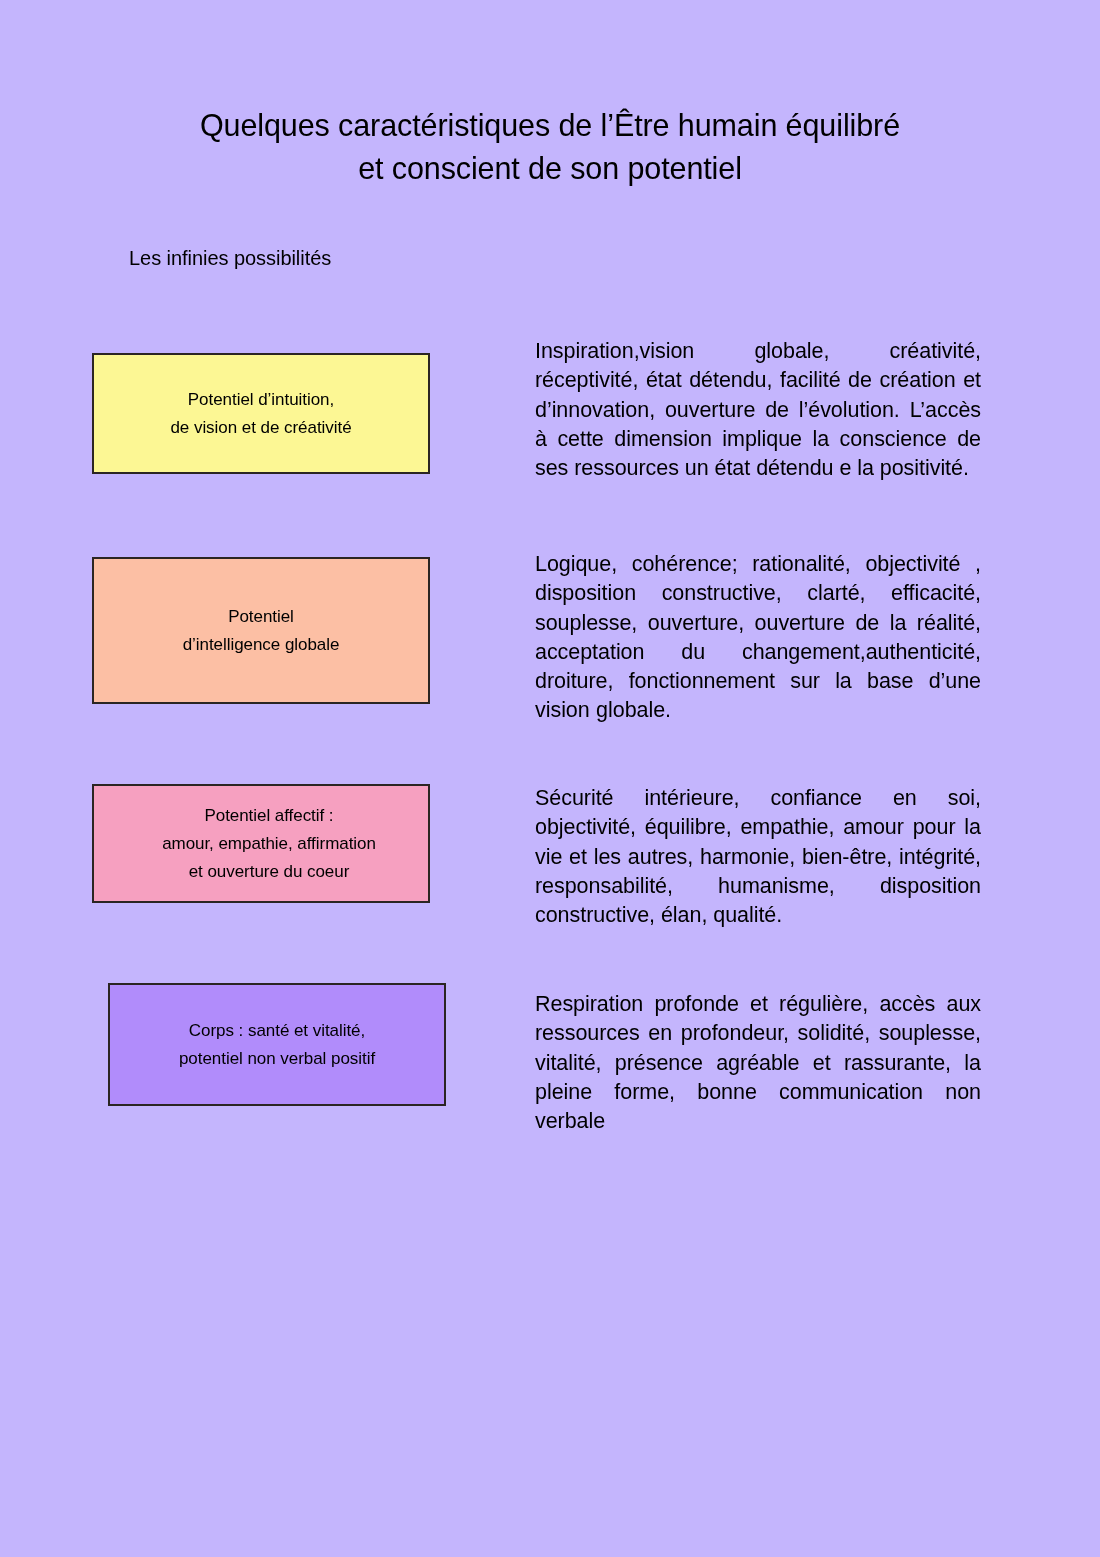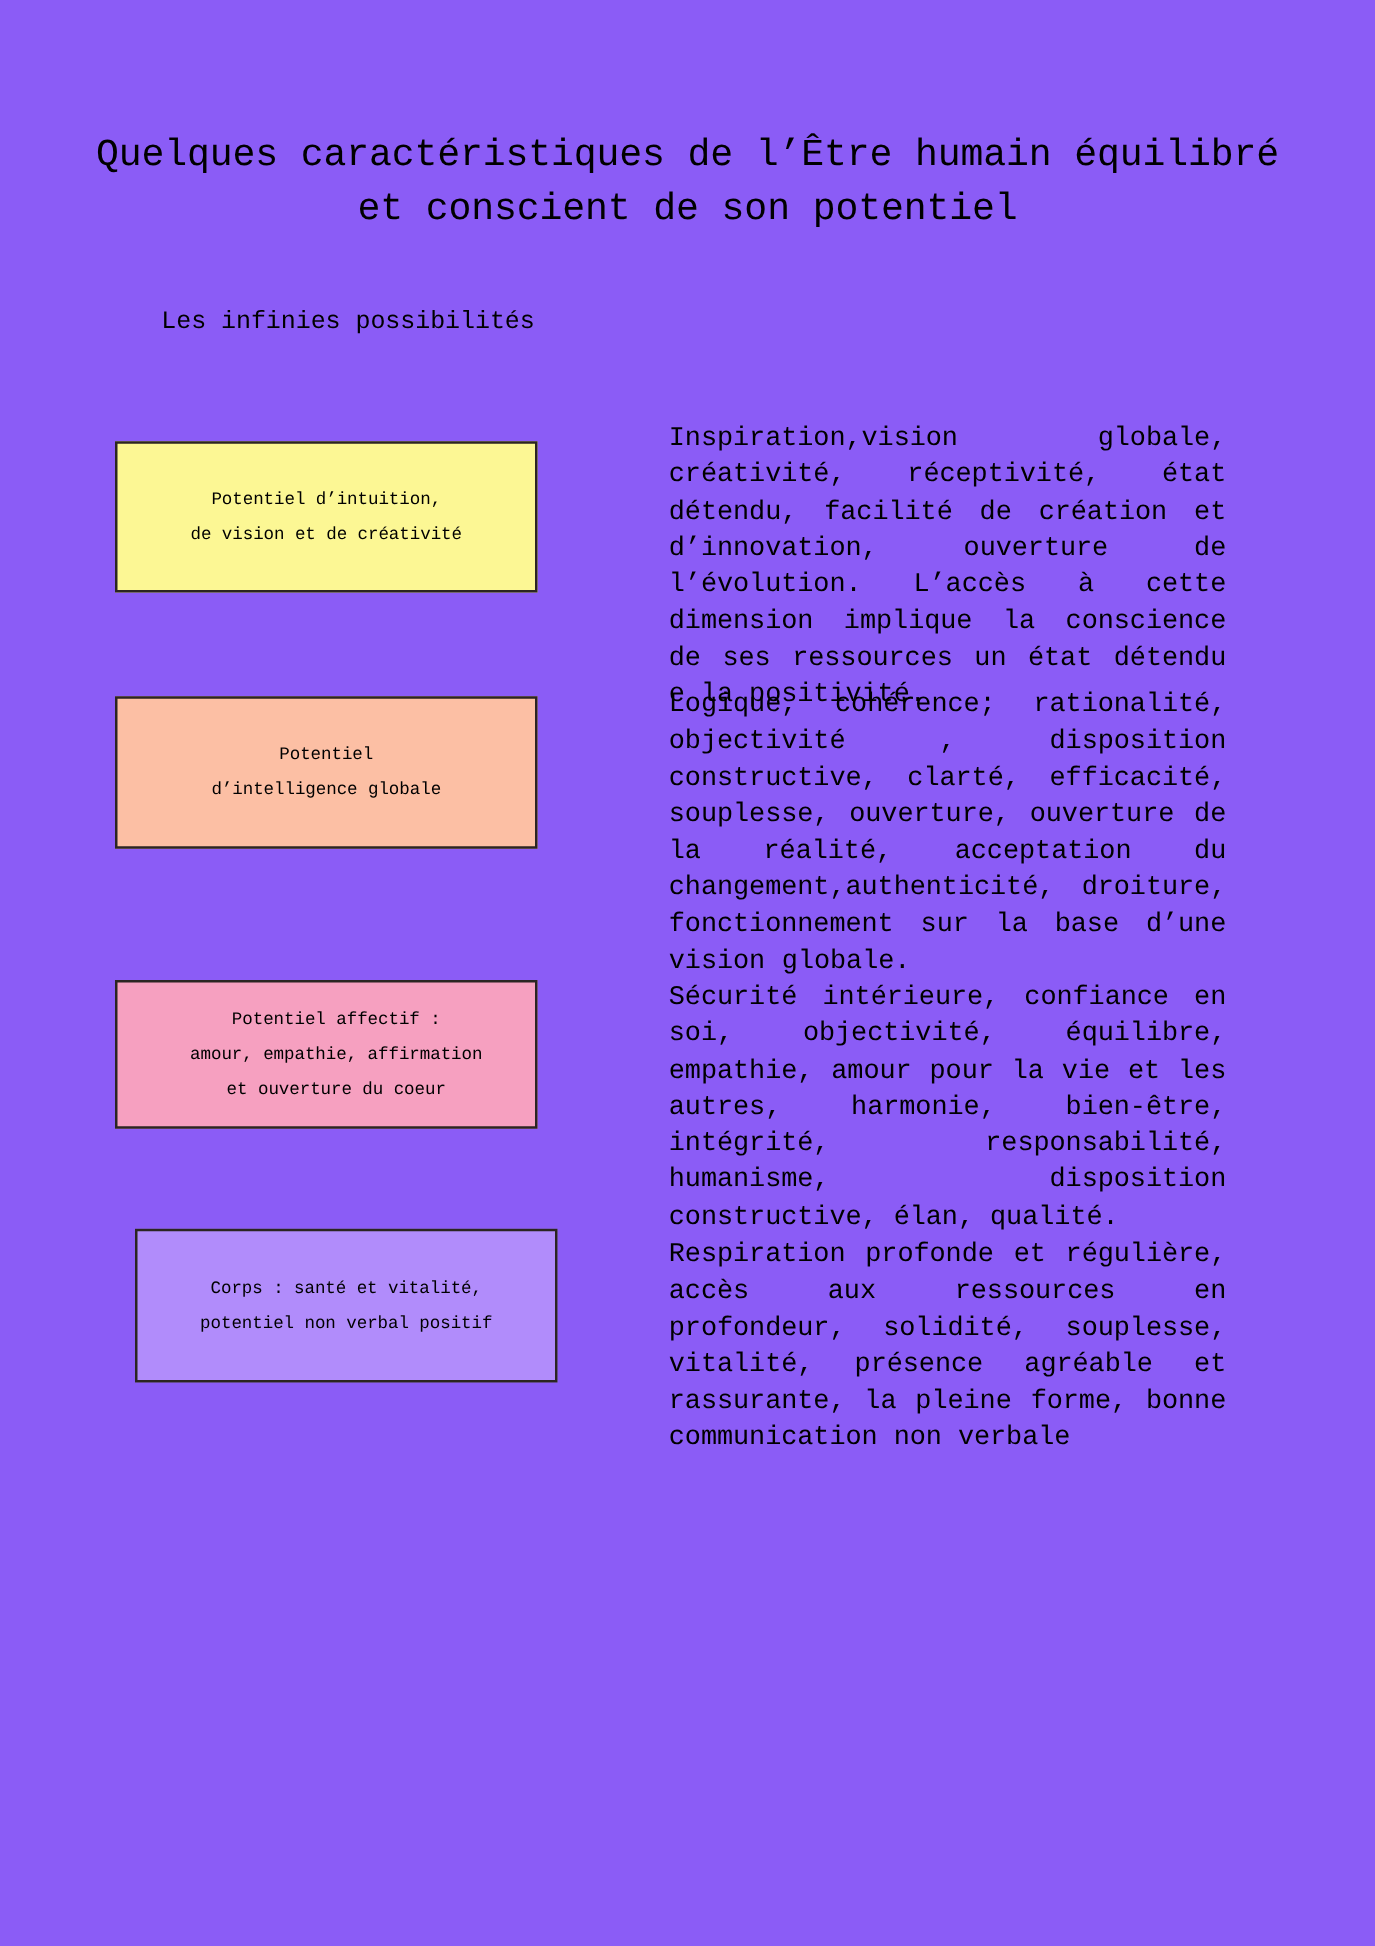--- a/index.html
+++ b/index.html
@@ -13,22 +13,21 @@
     height: 1557px;
     position: relative;
     font-family: "Liberation Sans", sans-serif;
     color: #000000;
     overflow: hidden;
   }
 
   .page {
     position: absolute;
     inset: 0;
-    background: #8b5cf6;
-    font-family: Liberation Mono, monospace;
+    background: #c4b5fd;
   }
 
   
   .doc-title {
     position: absolute;
     left: 0;
     top: 104px;
     width: 1100px;
     text-align: center;
     font-size: 30.5px;
@@ -55,29 +54,29 @@
   .box {
     position: absolute;
     left: 92px;
     width: 338px;
     box-sizing: border-box;
     border: 2px solid #f97316;
     display: flex;
     align-items: center;
     justify-content: center;
     text-align: center;
-    font-size: 14px;
+    font-size: 17px;
     line-height: 28px;
     color: #000;
     letter-spacing: -0.05px;
     white-space: pre-line;
   }
 
   .box-intuition   { top: 353px; height: 121px; background: #fcf794; }
-  .box-intelligence{ top: 557px; height: 122px; background: #fcbfa4; }
+  .box-intelligence{ top: 557px; height: 147px; background: #fcbfa4; }
   .box-affectif    { top: 784px; height: 119px; background: #f6a0c0; padding-left: 16px; }
   .box-corps       { top: 983px; height: 123px; background: #b18cfb; }
 
   .box-text { display: block; padding: 0 6px; }
 
   
   .para {
     position: absolute;
     left: 519px;
     width: 478px;

